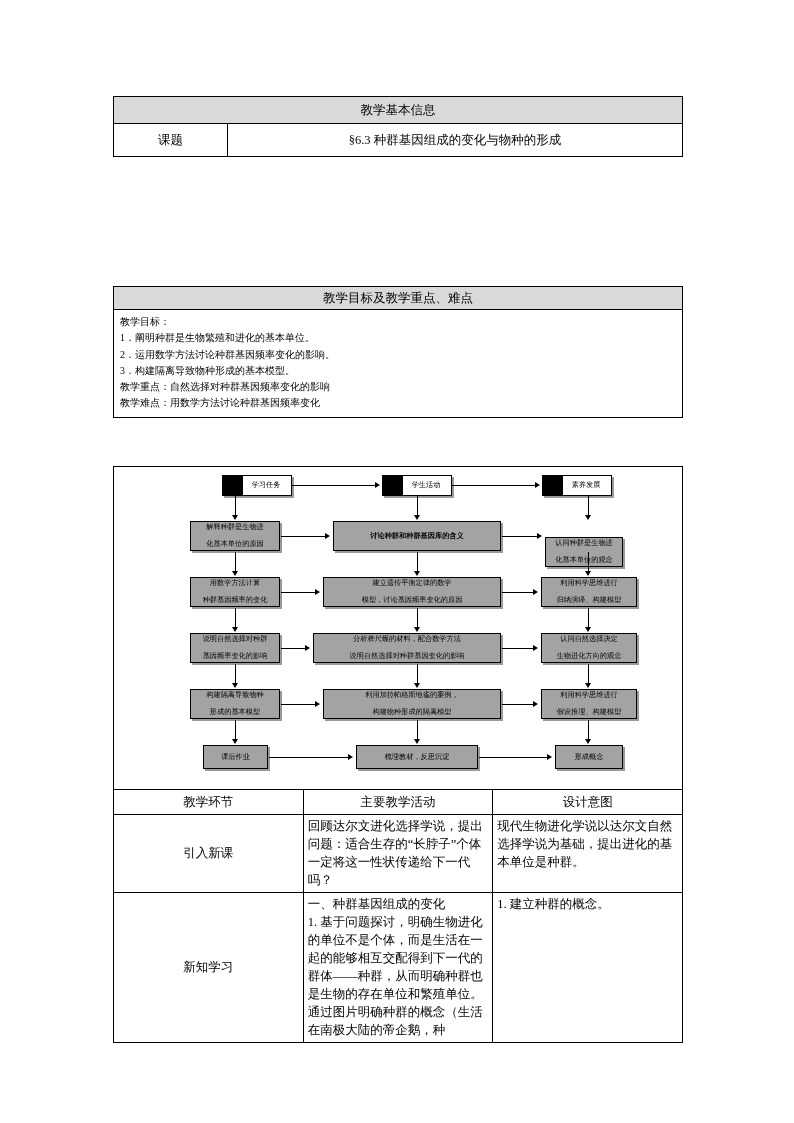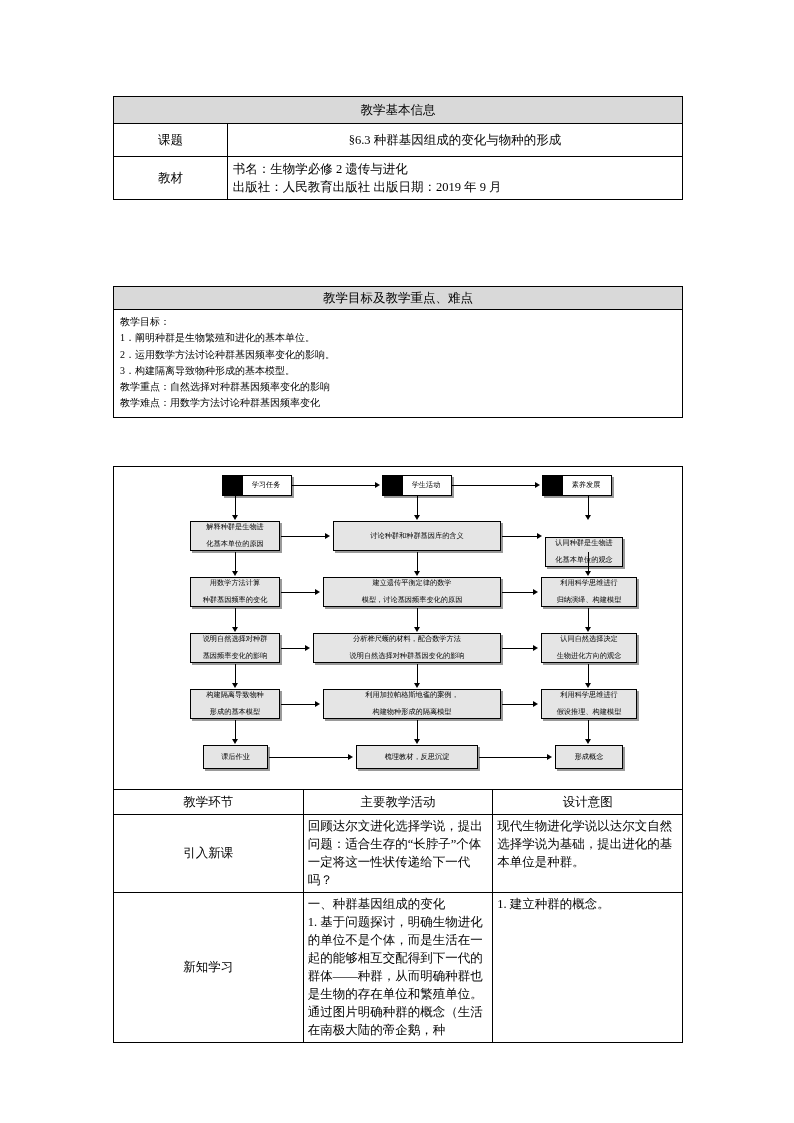--- a/index.html
+++ b/index.html
@@ -67,21 +67,21 @@
     width: 568px;
     height: 318px;
     font-size: 7.2px;
     line-height: 1.22;
     font-family: "Liberation Sans", "DejaVu Sans", sans-serif;
   }
   .fbox {
     position: absolute;
     box-sizing: border-box;
     border: 1px solid #000000;
-    background: #e5e5e5;
+    background: #a3a3a3;
     box-shadow: 2px 2px 0 0 #9a9a9a;
     display: flex;
     align-items: center;
     justify-content: center;
     text-align: center;
     padding: 1px 2px;
   }
   .fbox span { display: block; }
   .fhead {
     position: absolute;
@@ -144,27 +144,20 @@
 <body>
 
 <table class="doc" id="block1">
   <tbody>
       <tr>
     <td class="hdr" colspan="5">教学基本信息</td>
   </tr>
   <tr>
     <td class="ctr" style="width:90px">课题</td>
     <td class="title-big" colspan="4" style="height:28px">§6.3 种群基因组成的变化与物种的形成</td>
-  </tr>
-  <tr>
-    <td class="ctr" style="width:90px">教材</td>
-    <td class="lft" colspan="4" style="padding:3px 5px">
-      <div>书名：生物学必修 2 遗传与进化</div>
-      <div>出版社：人民教育出版社    出版日期：2019 年  9 月</div>
-    </td>
   </tr>
 </tbody>
   </table>
 
 <table class="doc" id="block2">
   <tbody>
       <tr>
     <td class="hdr">教学目标及教学重点、难点</td>
   </tr>
   <tr>
@@ -211,21 +204,21 @@
         <div class="arrow-d" style="left:295.5px; top:46px;"></div>
         <div class="vline" style="left:470px; top:27px; height:22px;"></div>
         <div class="arrow-d" style="left:466.5px; top:46px;"></div>
 
         <div class="fbox" style="left:72px; top:52px; width:90px; height:30px;">
           <span>
             <span>解释种群是生物进</span><br>
             <span>化基本单位的原因</span>
           </span>
         </div>
-        <div class="fbox" style="left:215px; top:52px; width:168px; height:30px;">
+        <div class="fbox" style="left:215px; top:52px; width:168px; height:30px;font-weight:bold;">
           <span>讨论种群和种群基因库的含义</span>
         </div>
         <div class="fbox" style="left:427px; top:68px; width:78px; height:30px;">
           <span>
             <span>认同种群是生物进</span><br>
             <span>化基本单位的观念</span>
           </span>
         </div>
         <div class="hline" style="left:163px; top:67px; width:45px;"></div>
         <div class="arrow-r" style="left:207px; top:63.5px;"></div>

